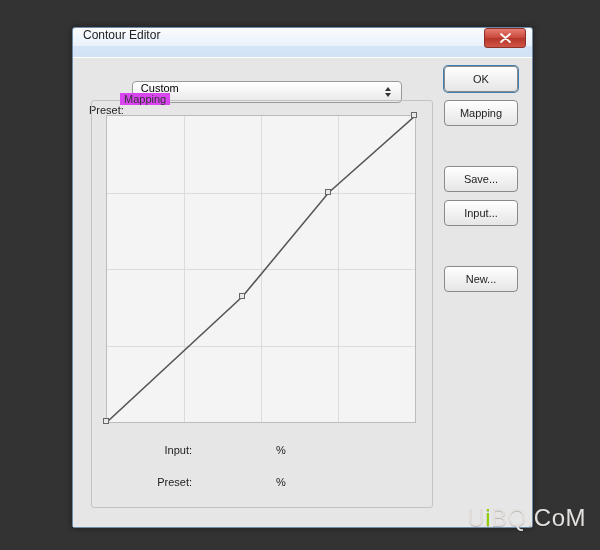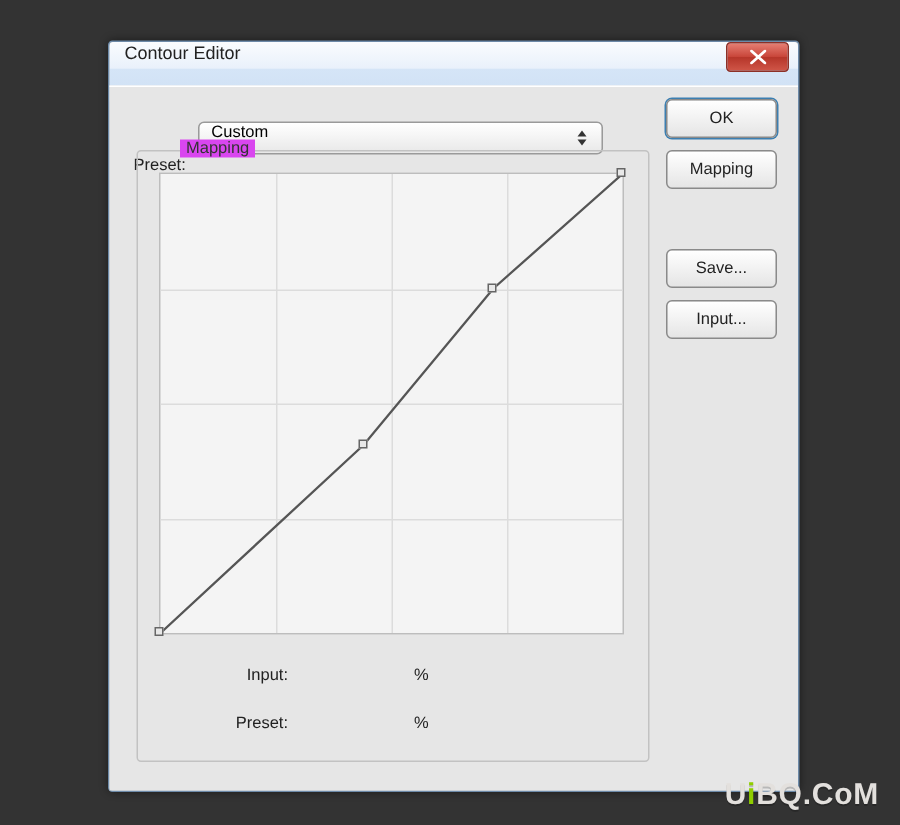--- a/index.html
+++ b/index.html
@@ -191,25 +191,25 @@
     gap:6px;
     color:#222;
   }
   .io-row .lab{width:60px;text-align:right;}
   .io-row .val{width:72px;height:18px;}
   .io-row .pct{}
 
   .watermark{
     position:absolute;
     right:14px;
-    bottom:8px;
+    bottom:18px;
     color:#e3e0dd;
     font-family: Arial, sans-serif;
-    font-size:20px;
-    font-weight:700;
+    font-size:24px;
+    font-weight:400;
     letter-spacing:0.5px;
     text-shadow:0 1px 0 rgba(0,0,0,0.2);
   }
   .watermark .i{color:#8fce00;}
 </style>
 </head>
 <body>
 
 <div class="dialog">
 
@@ -233,20 +233,21 @@
             <span class="tri-down"></span>
         </span>
       </div>
     </div>
 
     <div class="btn-col">
       <div class="btn default" style="margin-bottom:8px">OK</div>
       <div class="btn" style="margin-bottom:40px">Mapping</div>
       <div class="btn" style="margin-bottom:8px">Save...</div>
       <div class="btn" style="margin-bottom:40px">Input...</div>
+      <div class="btn">New...</div>
     </div>
 
     <fieldset class="groupbox">
       <span class="groupbox-label">Mapping</span>
 
       <div class="curve-area">
         <div class="grid-line-v" style="left:25%"></div>
         <div class="grid-line-v" style="left:50%"></div>
         <div class="grid-line-v" style="left:75%"></div>
         <div class="grid-line-h" style="top:25%"></div>

